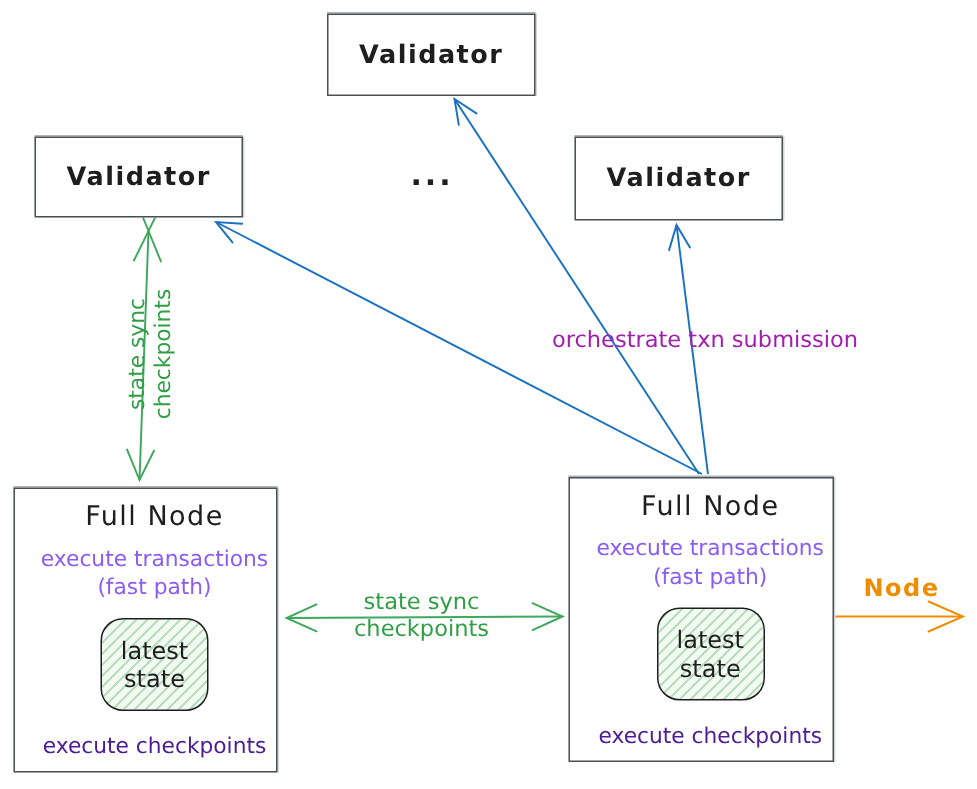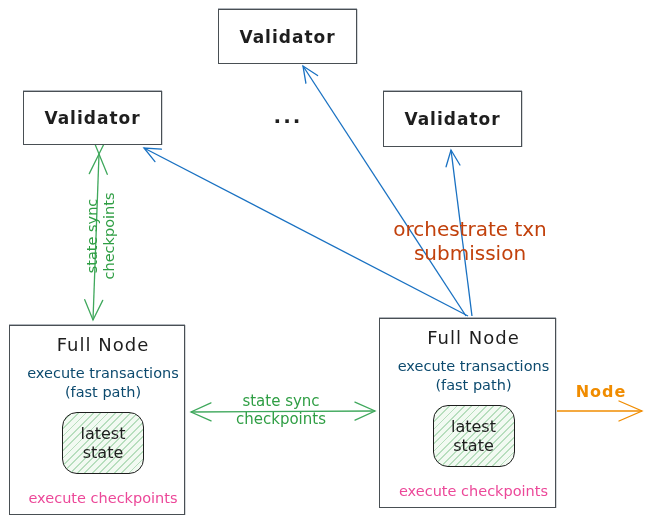--- a/index.html
+++ b/index.html
@@ -10,32 +10,32 @@
   .arrows{position:absolute;left:0;top:0;z-index:1;}
   .box{
     position:absolute;background:#ffffff;border:1.6px solid #494f54;
     box-shadow:0 -1px 0 0 rgba(134,142,150,0.65), 1px 0 0 0 rgba(134,142,150,0.35);
     box-sizing:border-box;z-index:2;
   }
   .validator{display:flex;align-items:center;justify-content:center;
     font-size:17px;letter-spacing:1px;font-weight:bold;}
   .fullnode{display:flex;flex-direction:column;align-items:center;padding-left:12px;}
   .fn-title{font-size:18px;letter-spacing:1px;line-height:22px;margin-top:8px;}
-  .fn-blue{color:#0c4a6e;font-size:14.5px;line-height:19px;text-align:center;margin-top:8px;}
+  .fn-blue{color:#8b5cf6;font-size:14.5px;line-height:19px;text-align:center;margin-top:8px;}
   .state-box{
-    width:82px;height:62px;margin-top:10px;border:1.6px solid #1e1e1e;border-radius:15px;
+    width:72px;height:62px;margin-top:10px;border:1.6px solid #1e1e1e;border-radius:15px;
     background-color:#f2faf2;
     background-image:repeating-linear-gradient(135deg, rgba(47,158,68,0.30) 0 1.3px, rgba(47,158,68,0) 1.3px 5.2px);
     display:flex;flex-direction:column;align-items:center;justify-content:center;
     font-size:16px;line-height:19px;box-sizing:border-box;
   }
-  .fn-green{color:#ec4899;font-size:14.5px;line-height:19px;margin-top:15px;text-align:center;}
+  .fn-green{color:#4c1d95;font-size:14.5px;line-height:19px;margin-top:15px;text-align:center;}
   .lbl{position:absolute;z-index:3;text-align:center;}
   .lbl-ellipsis{left:266px;top:104px;width:44px;font-size:20px;font-weight:bold;letter-spacing:2px;}
-  .lbl-orchestrate{left:358px;top:217px;width:224px;color:#c2410c;font-size:20px;}
+  .lbl-orchestrate{left:358px;top:217px;width:224px;color:#a21caf;font-size:15px;}
   .lbl-sync-center{left:211px;top:392px;width:140px;color:#2f9e44;font-size:15px;line-height:18px;}
   .lbl-sync-vert{
     left:101px;top:236px;width:150px;color:#2f9e44;font-size:14.5px;line-height:17px;
     transform:translate(-50%,-50%) rotate(-90deg);
   }
   .lbl-rpcs{left:566px;top:382px;width:70px;color:#f08c00;font-size:16px;font-weight:600;letter-spacing:1px;}
 </style>
 </head>
 <body>
 

